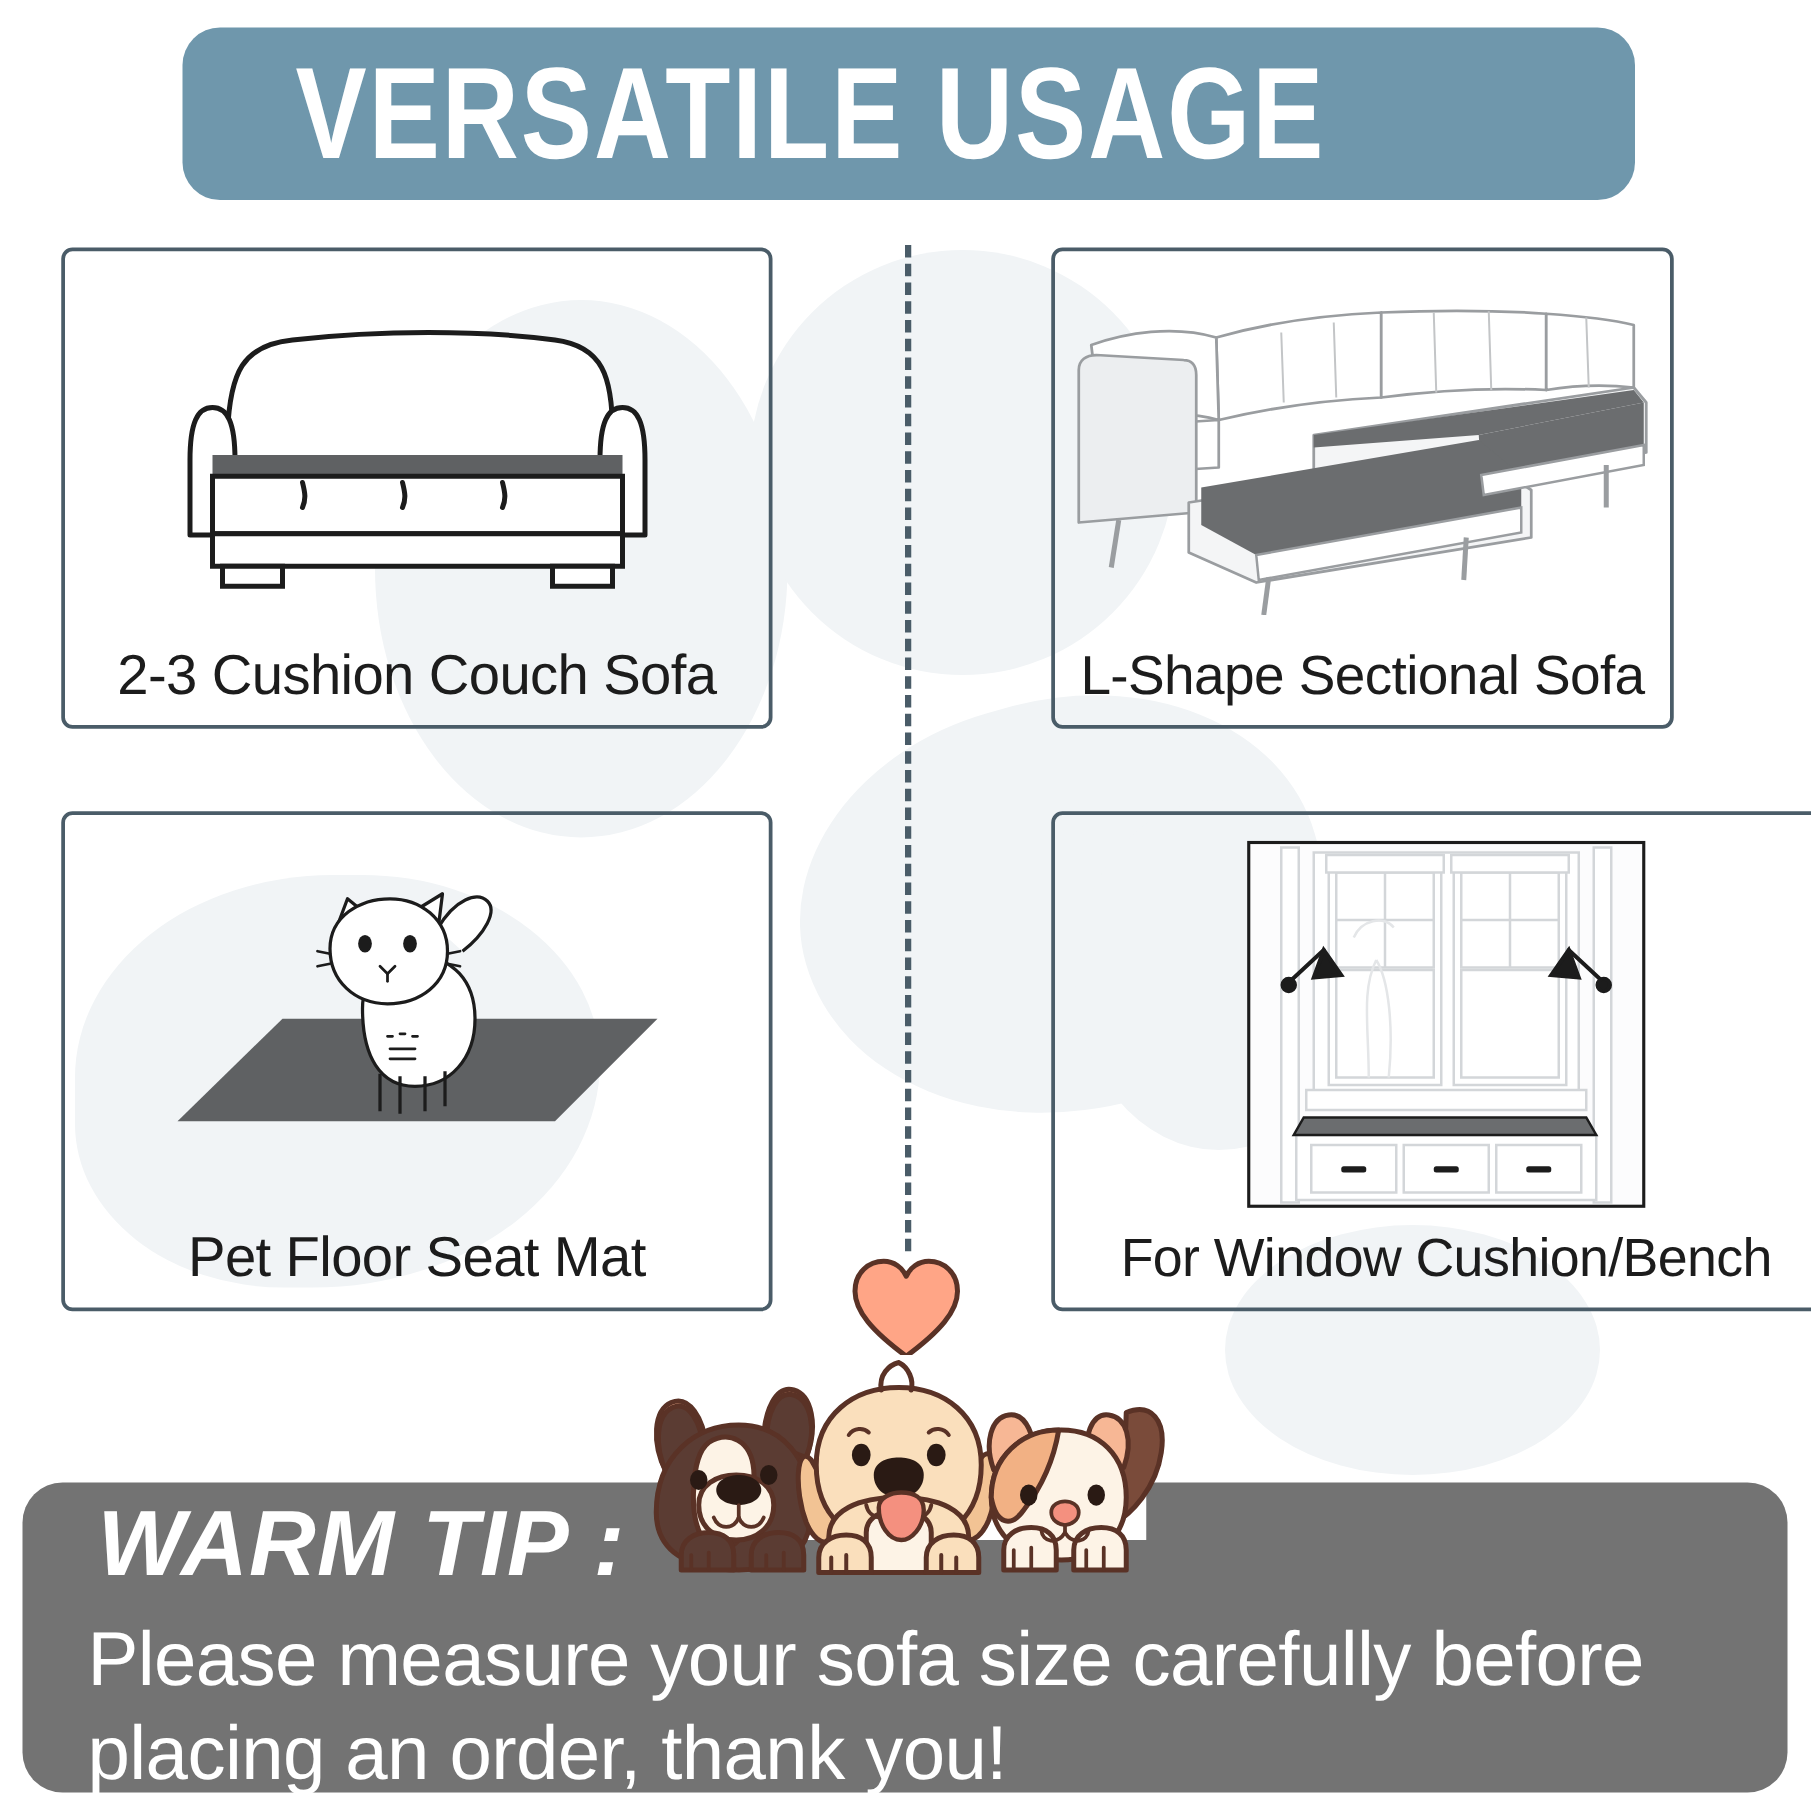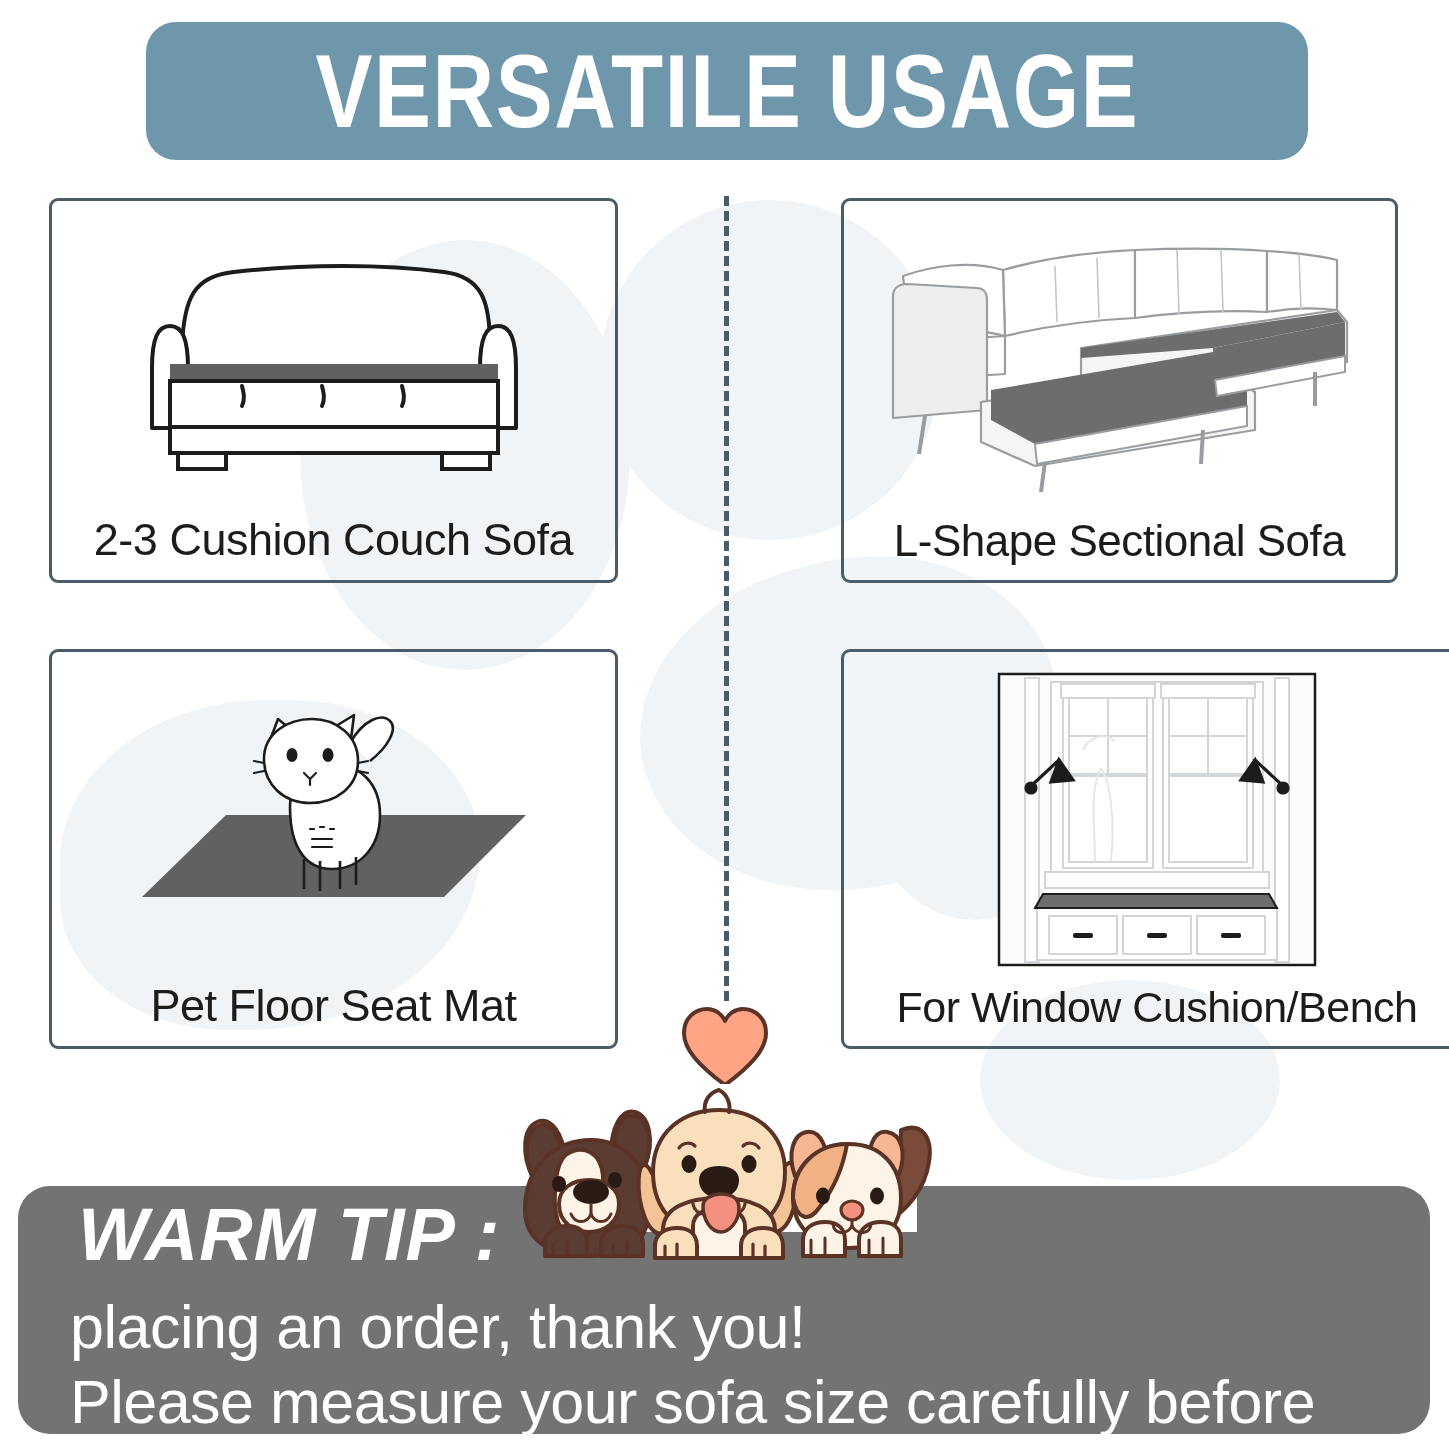--- a/index.html
+++ b/index.html
@@ -17,21 +17,21 @@
   .blob.b2{left:600px;top:200px;width:340px;height:340px;}
   .blob.b3{left:640px;top:560px;width:420px;height:330px;transform:rotate(-16deg);border-radius:48% 52% 44% 56%;}
   .blob.b4{left:60px;top:700px;width:420px;height:330px;border-radius:52% 48% 58% 42%;}
   .blob.b5{left:860px;top:640px;width:230px;height:280px;border-radius:50%;}
   .blob.b6{left:980px;top:980px;width:300px;height:200px;border-radius:50%;}
 
   
   .header-banner{
     position:absolute;left:146px;top:22px;width:1162px;height:138px;
     background:#6f97ac;border-radius:30px;
-    display:flex;align-items:center;justify-content:center;
+    display:flex;align-items:center;justify-content:flex-start;
     z-index:2;
   }
   .header-title{
     color:#ffffff;
     font-size:104px;
     font-weight:bold;
     letter-spacing:2px;
     line-height:1;
     transform:scaleX(.82);
     transform-origin:center;
@@ -49,21 +49,21 @@
   
   .card{
     position:absolute;
     border:3px solid #4a5c68;
     border-radius:9px;
     background:transparent;
     z-index:3;
     box-sizing:border-box;
   }
   .card.c1{left:49px;top:198px;width:569px;height:385px;}
-  .card.c2{left:841px;top:198px;width:557px;height:385px;text-decoration:underline;}
+  .card.c2{left:841px;top:198px;width:498px;height:385px;text-decoration:underline;}
   .card.c3{left:49px;top:649px;width:569px;height:400px;padding-left:28px;}
   .card.c4{left:841px;top:649px;width:632px;height:400px;}
 
   .card-art{
     position:absolute;left:0;right:0;top:14px;bottom:74px;
     display:flex;align-items:center;justify-content:center;
   }
   .card-label{
     position:absolute;left:0;right:0;bottom:14px;
     text-align:center;
@@ -289,22 +289,22 @@
 <div class="heart-wrap">
   <svg width="90" height="84" viewBox="0 0 90 84">
     <path d="M45 80 C18 60 4 44 4 28 C4 13 15 4 27 4 C35 4 42 9 45 16
              C48 9 55 4 63 4 C75 4 86 13 86 28 C86 44 72 60 45 80 Z" fill="#ffa586" stroke="#5a3226" stroke-width="4" stroke-linejoin="round"></path>
   </svg>
 </div>
 
 <div class="tip-banner">
   <div class="tip-head">WARM TIP :</div>
   <div class="tip-body">
+    <span>Please measure your sofa size carefully before</span>
     <span>placing an order, thank you!</span>
-    <span>Please measure your sofa size carefully before</span>
   </div>
 </div>
 
 <div class="pets">
   <svg width="460" height="215" viewBox="0 0 460 215">
 
     <path d="M40 60 C60 24 120 4 230 4 C340 4 400 24 420 60 L420 152 L40 152 Z" fill="#ffffff"></path>
 
     <g stroke="#5a3226" stroke-width="4" stroke-linejoin="round" stroke-linecap="round">
 

